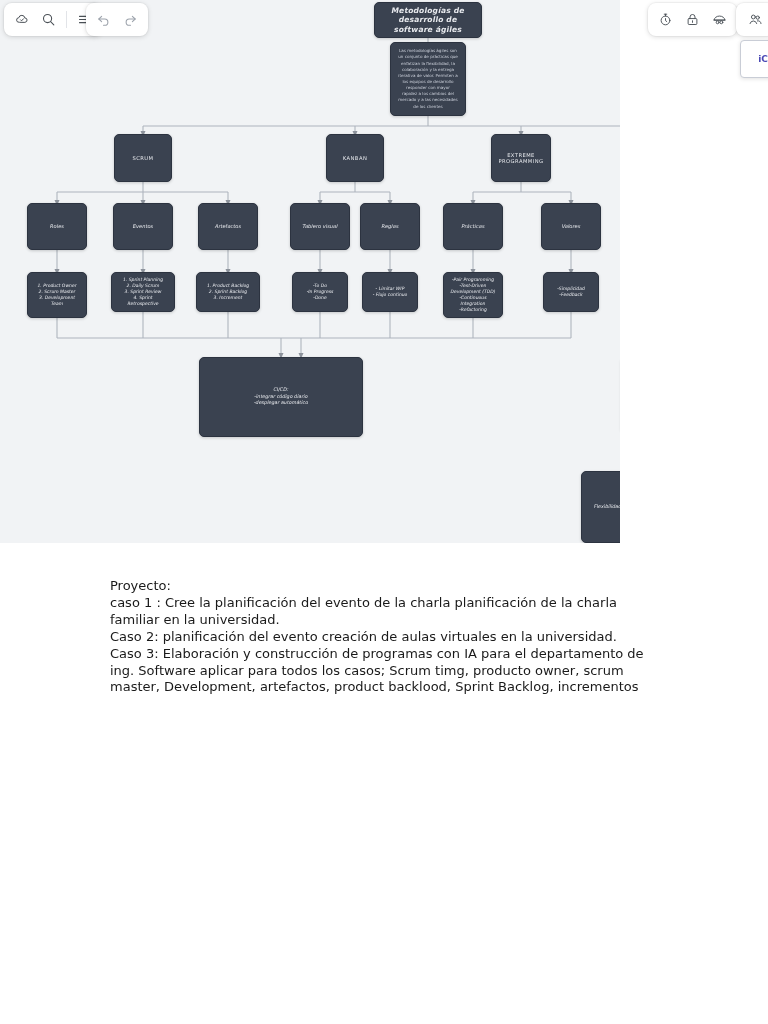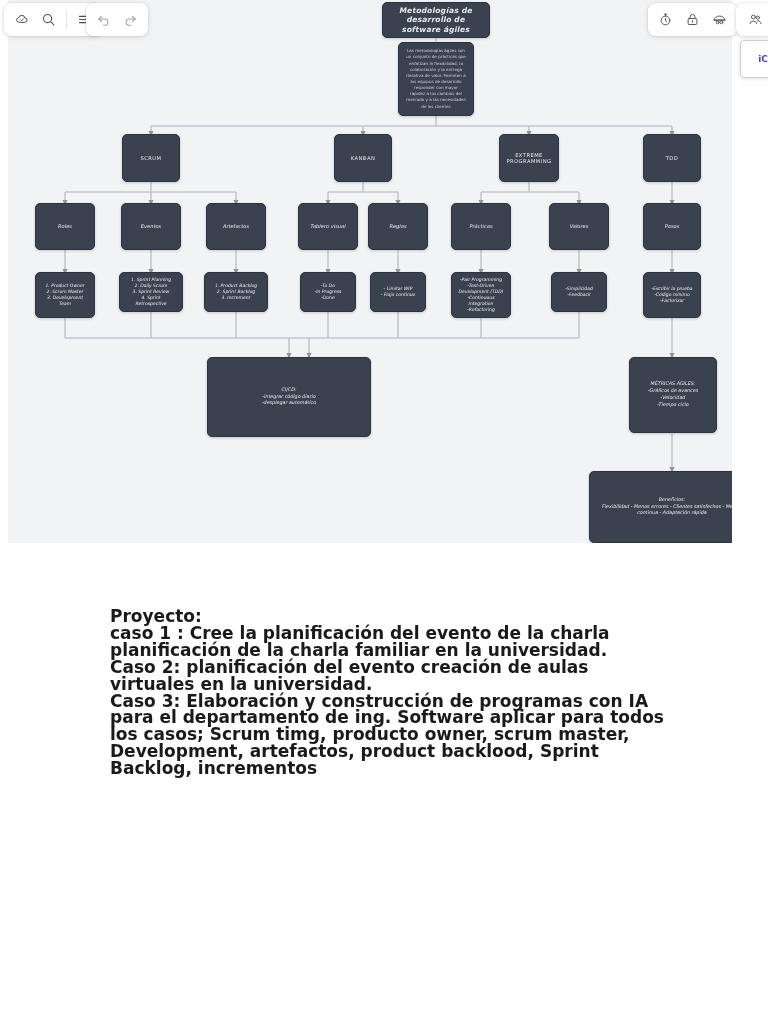--- a/index.html
+++ b/index.html
@@ -7,22 +7,22 @@
     margin: 0; padding: 0;
     width: 768px; height: 1024px;
     background: #ffffff;
     font-family: "DejaVu Sans", "Liberation Sans", sans-serif;
     overflow: hidden;
   }
 
   
   #canvas-area {
     position: absolute;
-    left: 8px; top: 0;
-    width: 724px; height: 543px;
+    left: 0; top: 0;
+    width: 620px; height: 543px;
     background-color: #f1f3f5;
     background-image:
       linear-gradient(to right, #d2d7dd 1px, transparent 1px),
       linear-gradient(to bottom, #d2d7dd 1px, transparent 1px);
     background-size: 55.8px 55.8px;
     background-position: 26px 31px;
     overflow: hidden;
   }
   
   #grid-mask {
@@ -95,27 +95,26 @@
     border-radius: 4px;
     box-shadow: 0 1px 4px rgba(0,0,0,0.12);
     display: flex; align-items: center; justify-content: center;
     font-size: 9px; font-weight: bold; color: #4a48b5;
     overflow: hidden;
   }
 
   
   #doc-text {
     position: absolute;
-    left: 110px; top: 608px;
+    left: 110px; top: 578px;
     width: 560px;
-    font-size: 17px;
+    font-size: 13px;
     line-height: 16.9px;
     color: #1a1a1a;
     white-space: pre-wrap;
-    font-weight: bold;
   }
 </style>
 </head>
 <body>
 
 <div id="canvas-area">
   <div id="grid-mask"></div>
 
   <svg id="edges" viewBox="0 0 768 543" xmlns="http://www.w3.org/2000/svg">
     <defs>

